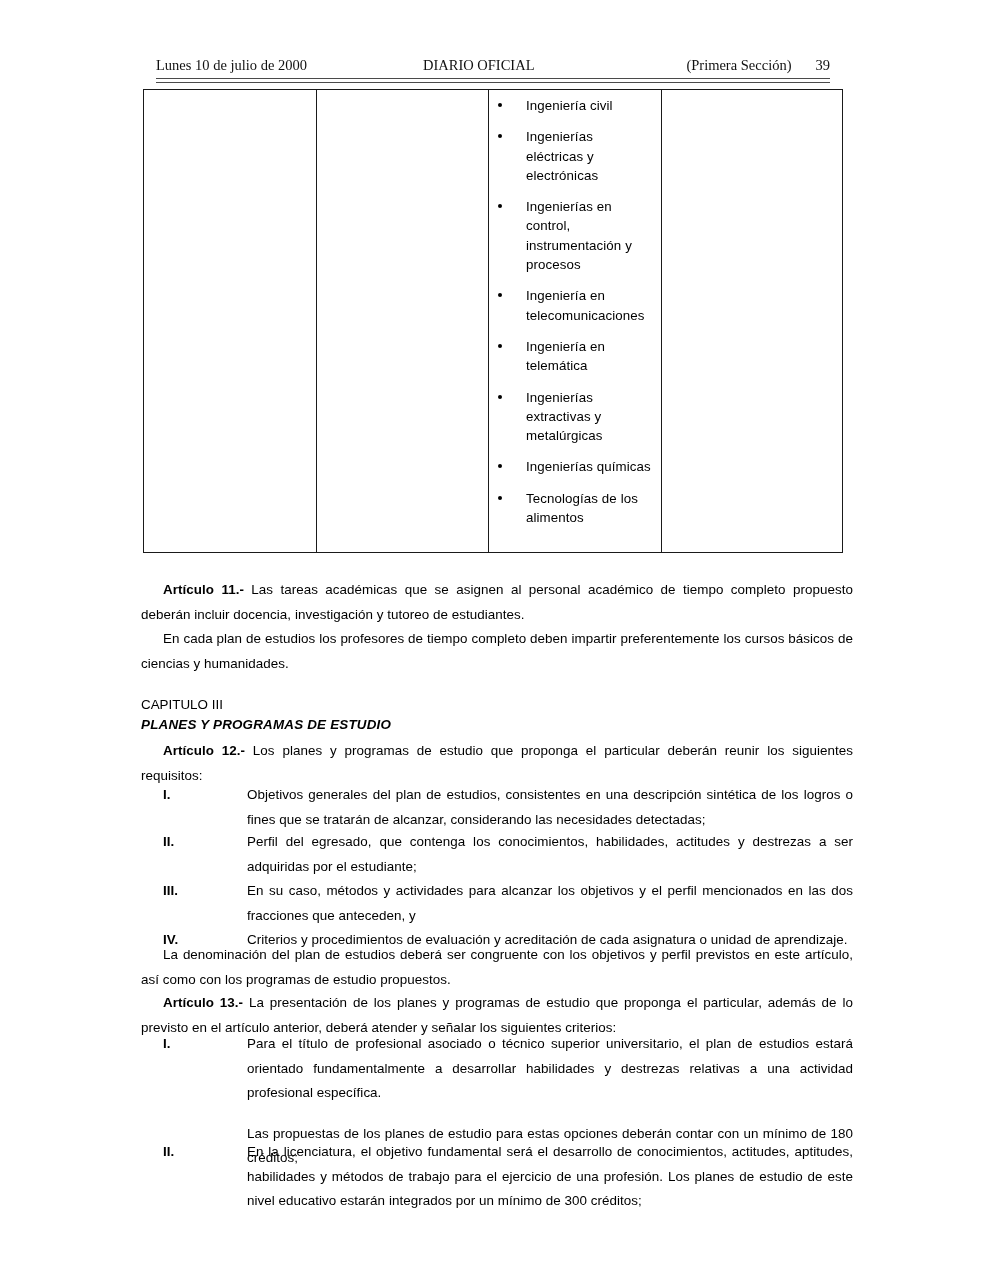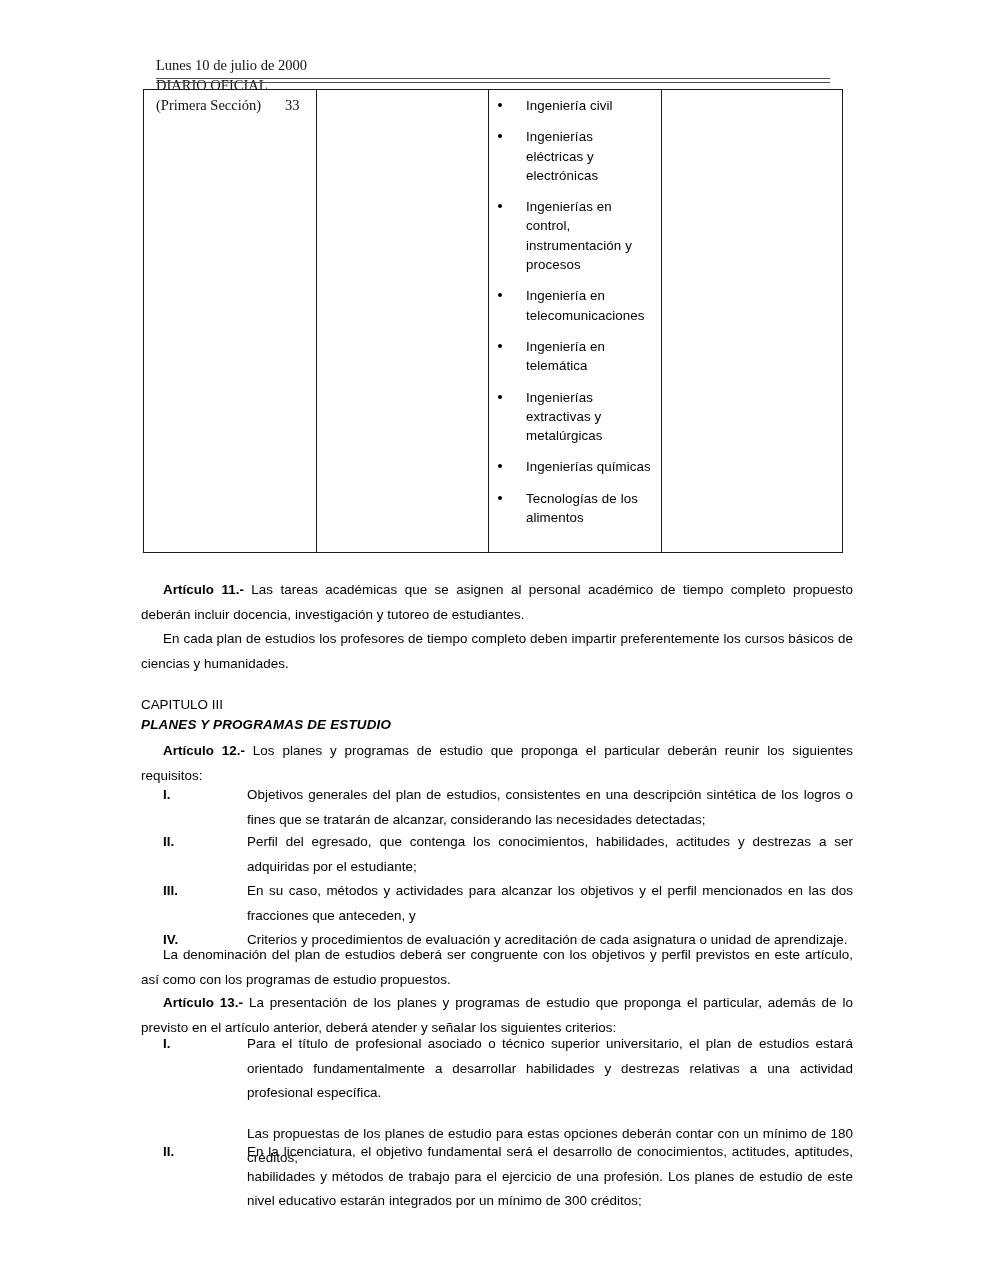--- a/index.html
+++ b/index.html
@@ -29,21 +29,20 @@
     position: absolute;
     left: 156px;
     top: 55px;
     width: 674px;
     font-family: "Liberation Serif", serif;
     font-size: 14.5px;
     line-height: 20px;
     color: #111;
     display: flex;
     align-items: baseline;
-    flex-direction: column;
   }
   .rh-left   { flex: 0 0 auto; }
   .rh-center { flex: 1 1 auto; text-align: center; padding-right: 36px;}
   .rh-right  { flex: 0 0 auto; white-space: nowrap; }
   .rh-right .pagenum { display: inline-block; margin-left: 24px; }
 
   .head-rule {
     position: absolute;
     left: 156px;
     top: 78px;
@@ -148,21 +147,21 @@
 </style>
 </head>
 <body>
 
 <div class="page">
 
   <div class="running-head">
     <span class="rh-left">Lunes 10 de julio de 2000</span>
     <span class="rh-center">DIARIO OFICIAL</span>
     <span class="rh-right">
-      <span>(Primera Sección)</span><span class="pagenum">33</span>
+      <span>(Primera Sección)</span><span class="pagenum">39</span>
     </span>
   </div>
   <div class="head-rule"></div>
 
   <div class="prog-table">
     <div class="tcol tcol-1"></div>
     <div class="tcol tcol-2"></div>
     <div class="tcol tcol-3">
       <ul class="bullet-list">
         <li class="bullet-item"><span class="bullet-dot"></span><span>Ingeniería civil</span></li>

